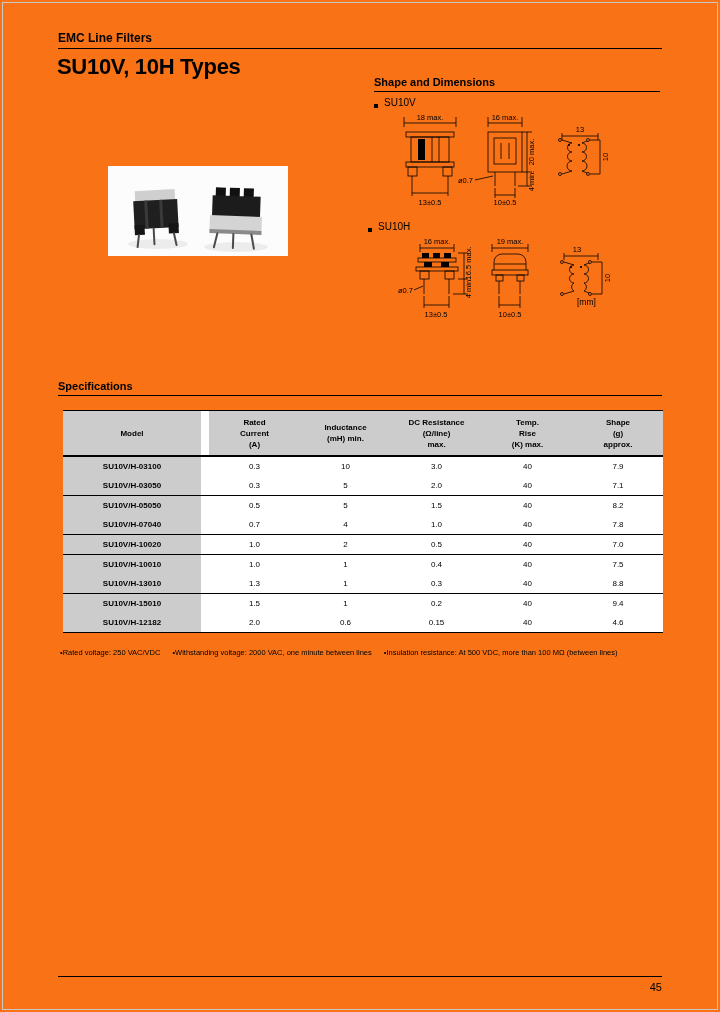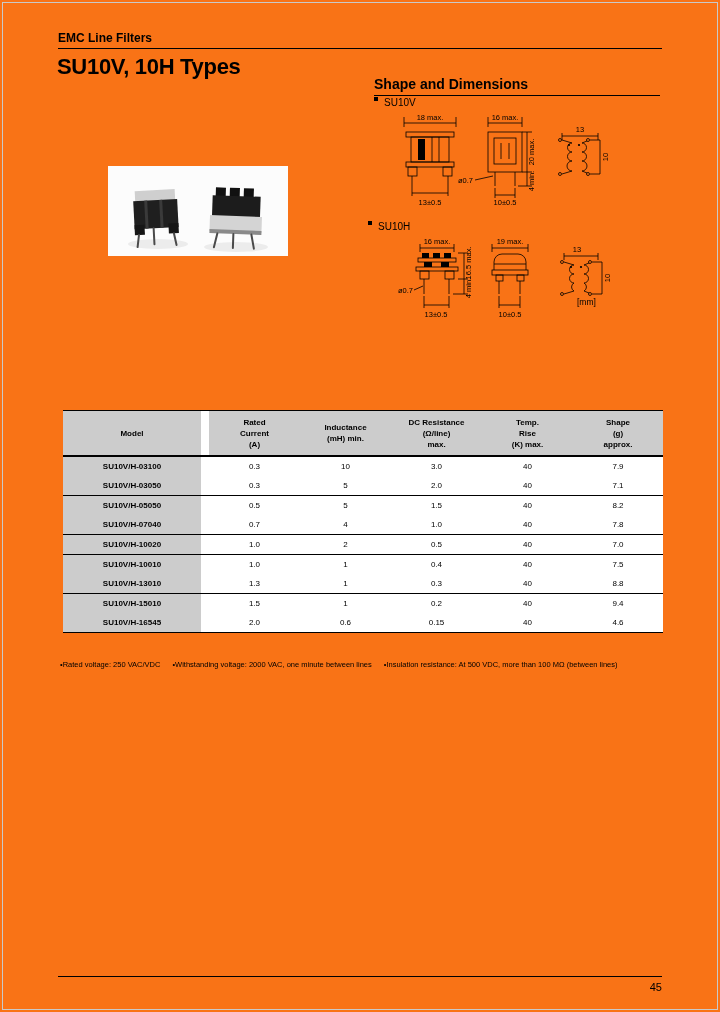--- a/index.html
+++ b/index.html
@@ -11,27 +11,27 @@
 
   .category {
     position:absolute; left:58px; top:31px; width:604px;
     font-size:12px; font-weight:bold; border-bottom:1px solid #000; padding-bottom:3px;
   }
   .title {
     position:absolute; left:57px; top:54px;
     font-size:22px; font-weight:bold; letter-spacing:-0.3px;
   }
   .sec-head {
-    position:absolute; font-size:14px; font-weight:bold;
+    position:absolute; font-size:11px; font-weight:bold;
     border-bottom:1px solid #000; padding-bottom:3px;
   }
   .shape-head { left:374px; top:76px; width:286px; }
   .specs-head { left:58px; top:380px; width:604px; }
 
-  .variant-label { position:absolute; display:flex; align-items:flex-start; gap:6px; font-size:10px; }
+  .variant-label { position:absolute; display:flex; align-items:flex-end; gap:6px; font-size:10px; }
   .sq-bullet { width:4px; height:4px; background:#000; display:inline-block; }
 
   .drawing { position:absolute; }
   .drawing line, .drawing rect, .drawing path, .drawing circle {
     stroke:#000; stroke-width:0.8; fill:none;
   }
   .drawing .solid { fill:#000; stroke:none; }
   .drawing circle.dot { fill:#000; stroke:none; }
   .drawing text {
     font-family:"Liberation Sans", sans-serif; font-size:7.5px; fill:#000; stroke:none;
@@ -49,21 +49,21 @@
     background:#cccccc; height:44px; font-weight:bold; font-size:8px;
     border-top:1px solid #000; border-bottom:2px solid #000; line-height:11px;
   }
   table.spec thead th.gap { background:#ffffff; }
   table.spec tbody td { height:19px; background:#ffffff; }
   table.spec tbody td.model { background:#cccccc; font-weight:bold; }
   table.spec tbody td.gap { background:#ffffff; }
   table.spec tr.sep td { border-bottom:1px solid #000; }
   .hline { display:block; }
 
-  .notes { position:absolute; left:60px; top:647px; width:640px; font-size:7.5px; line-height:11px; white-space:nowrap;margin-top:12px; }
+  .notes { position:absolute; left:60px; top:647px; width:640px; font-size:7.5px; line-height:11px; white-space:nowrap; }
   .notes span { margin-right:12px; }
 
   .footer-rule { position:absolute; left:58px; top:976px; width:604px; border-top:1px solid #000; }
   .page-num { position:absolute; left:58px; top:981px; width:604px; text-align:right; font-size:11px; }
 </style>
 </head>
 <body>
 
 <div class="page">
   <div class="frame"></div>
@@ -252,20 +252,21 @@
         <circle cx="209" cy="31" r="1.1" class="dot"></circle>
       <line x1="220" y1="26" x2="230" y2="26"></line>
         <line x1="220" y1="58" x2="230" y2="58"></line>
       <line x1="230" y1="26" x2="230" y2="58"></line>
       <text transform="rotate(-90 238 42)" x="238" y="42" text-anchor="middle">10</text>
     </g>
   </svg>
 
   <div class="unit-note">[mm]</div>
 
+  <div class="sec-head specs-head">Specifications</div>
 
   <div class="table-wrap">
     <table class="spec">
       <colgroup>
         <col style="width:138px">
           <col style="width:8px">
         <col style="width:91px">
           <col style="width:91px">
           <col style="width:91px">
           <col style="width:91px">
@@ -370,21 +371,21 @@
         <tr>
           <td class="model">SU10V/H-15010</td>
           <td class="gap"></td>
           <td>1.5</td>
           <td>1</td>
           <td>0.2</td>
           <td>40</td>
           <td>9.4</td>
         </tr>
         <tr class="sep">
-          <td class="model">SU10V/H-16545</td>
+          <td class="model">SU10V/H-12182</td>
           <td class="gap"></td>
           <td>2.0</td>
           <td>0.6</td>
           <td>0.15</td>
           <td>40</td>
           <td>4.6</td>
         </tr>
       </tbody>
     </table>
   </div>

